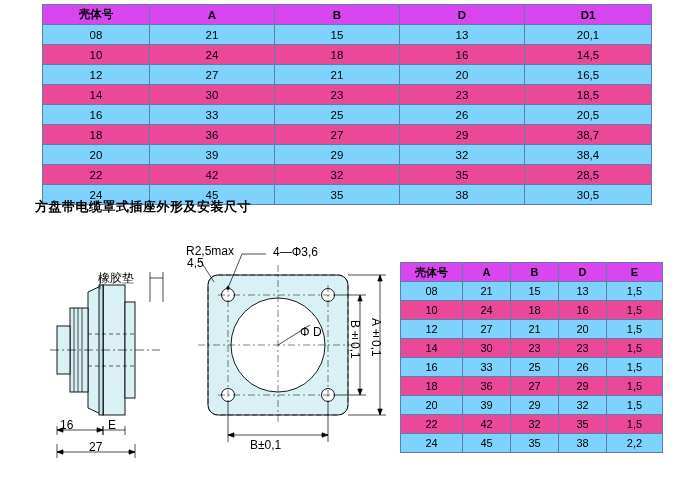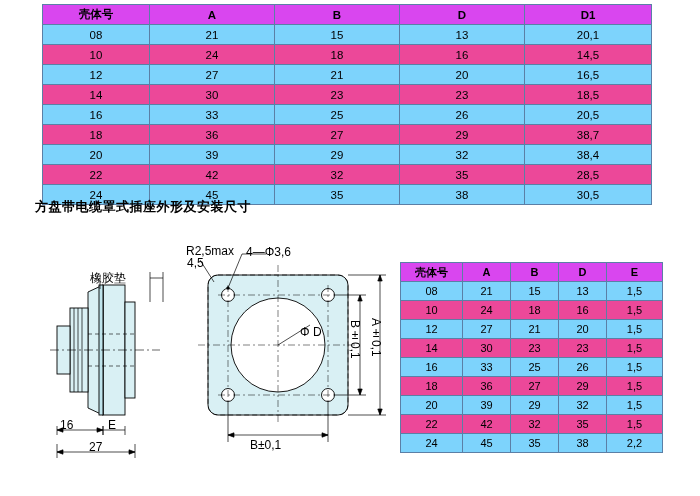--- a/index.html
+++ b/index.html
@@ -326,21 +326,21 @@
     <g stroke="#000" stroke-width="0.7" fill="none">
       <path d="M 150 42 L 150 72 M 163 42 L 163 72"></path>
       <path d="M 150 48 L 163 48"></path>
     </g>
 
     <g stroke="#000" stroke-width="0.7" fill="none">
       <path d="M 100 48 L 100 59"></path>
     </g>
   </svg>
 
-  <div class="lbl" style="left:90px; top:40px;">橡胶垫</div>
+  <div class="lbl" style="left:98px; top:40px;">橡胶垫</div>
   <div class="lbl" style="left:146px; top:26px;margin-left:41px;">4,5</div>
   <div class="lbl" style="left:60px; top:188px;">16</div>
   <div class="lbl" style="left:108px; top:188px;">E</div>
   <div class="lbl" style="left:89px; top:210px;">27</div>
 </div>
 
 <div id="drawing-right">
   <svg width="230" height="266" viewBox="0 0 230 266">
     <g stroke="#000" stroke-width="0.9" fill="none">
 
@@ -388,20 +388,20 @@
     </g>
 
     <g stroke="#000" stroke-width="0.7" fill="none">
       <path d="M 168 45 L 206 45 M 168 185 L 206 185"></path>
       <path d="M 200 45 L 200 185"></path>
       <path d="M 200 45 l -2.2 6 l 4.4 0 z" fill="#000"></path>
       <path d="M 200 185 l -2.2 -6 l 4.4 0 z" fill="#000"></path>
     </g>
   </svg>
 
-  <div class="lbl" style="left:66px; top:15px;">4—Φ3,6</div>
+  <div class="lbl" style="left:93px; top:15px;">4—Φ3,6</div>
   <div class="lbl" style="left:6px; top:14px;">R2,5max</div>
   <div class="lbl" style="left:120px; top:95px;">Φ D</div>
   <div class="lbl" style="left:70px; top:208px;">B±0,1</div>
   <div class="lbl vert" style="left:168px; top:90px;">B±0,1</div>
   <div class="lbl vert" style="left:189px; top:88px;">A±0,1</div>
   <div class="lbl" style="left:52px; top:238px;margin-top:40px;">建议安装板开口尺寸</div>
 </div>
 
 </body></html>

